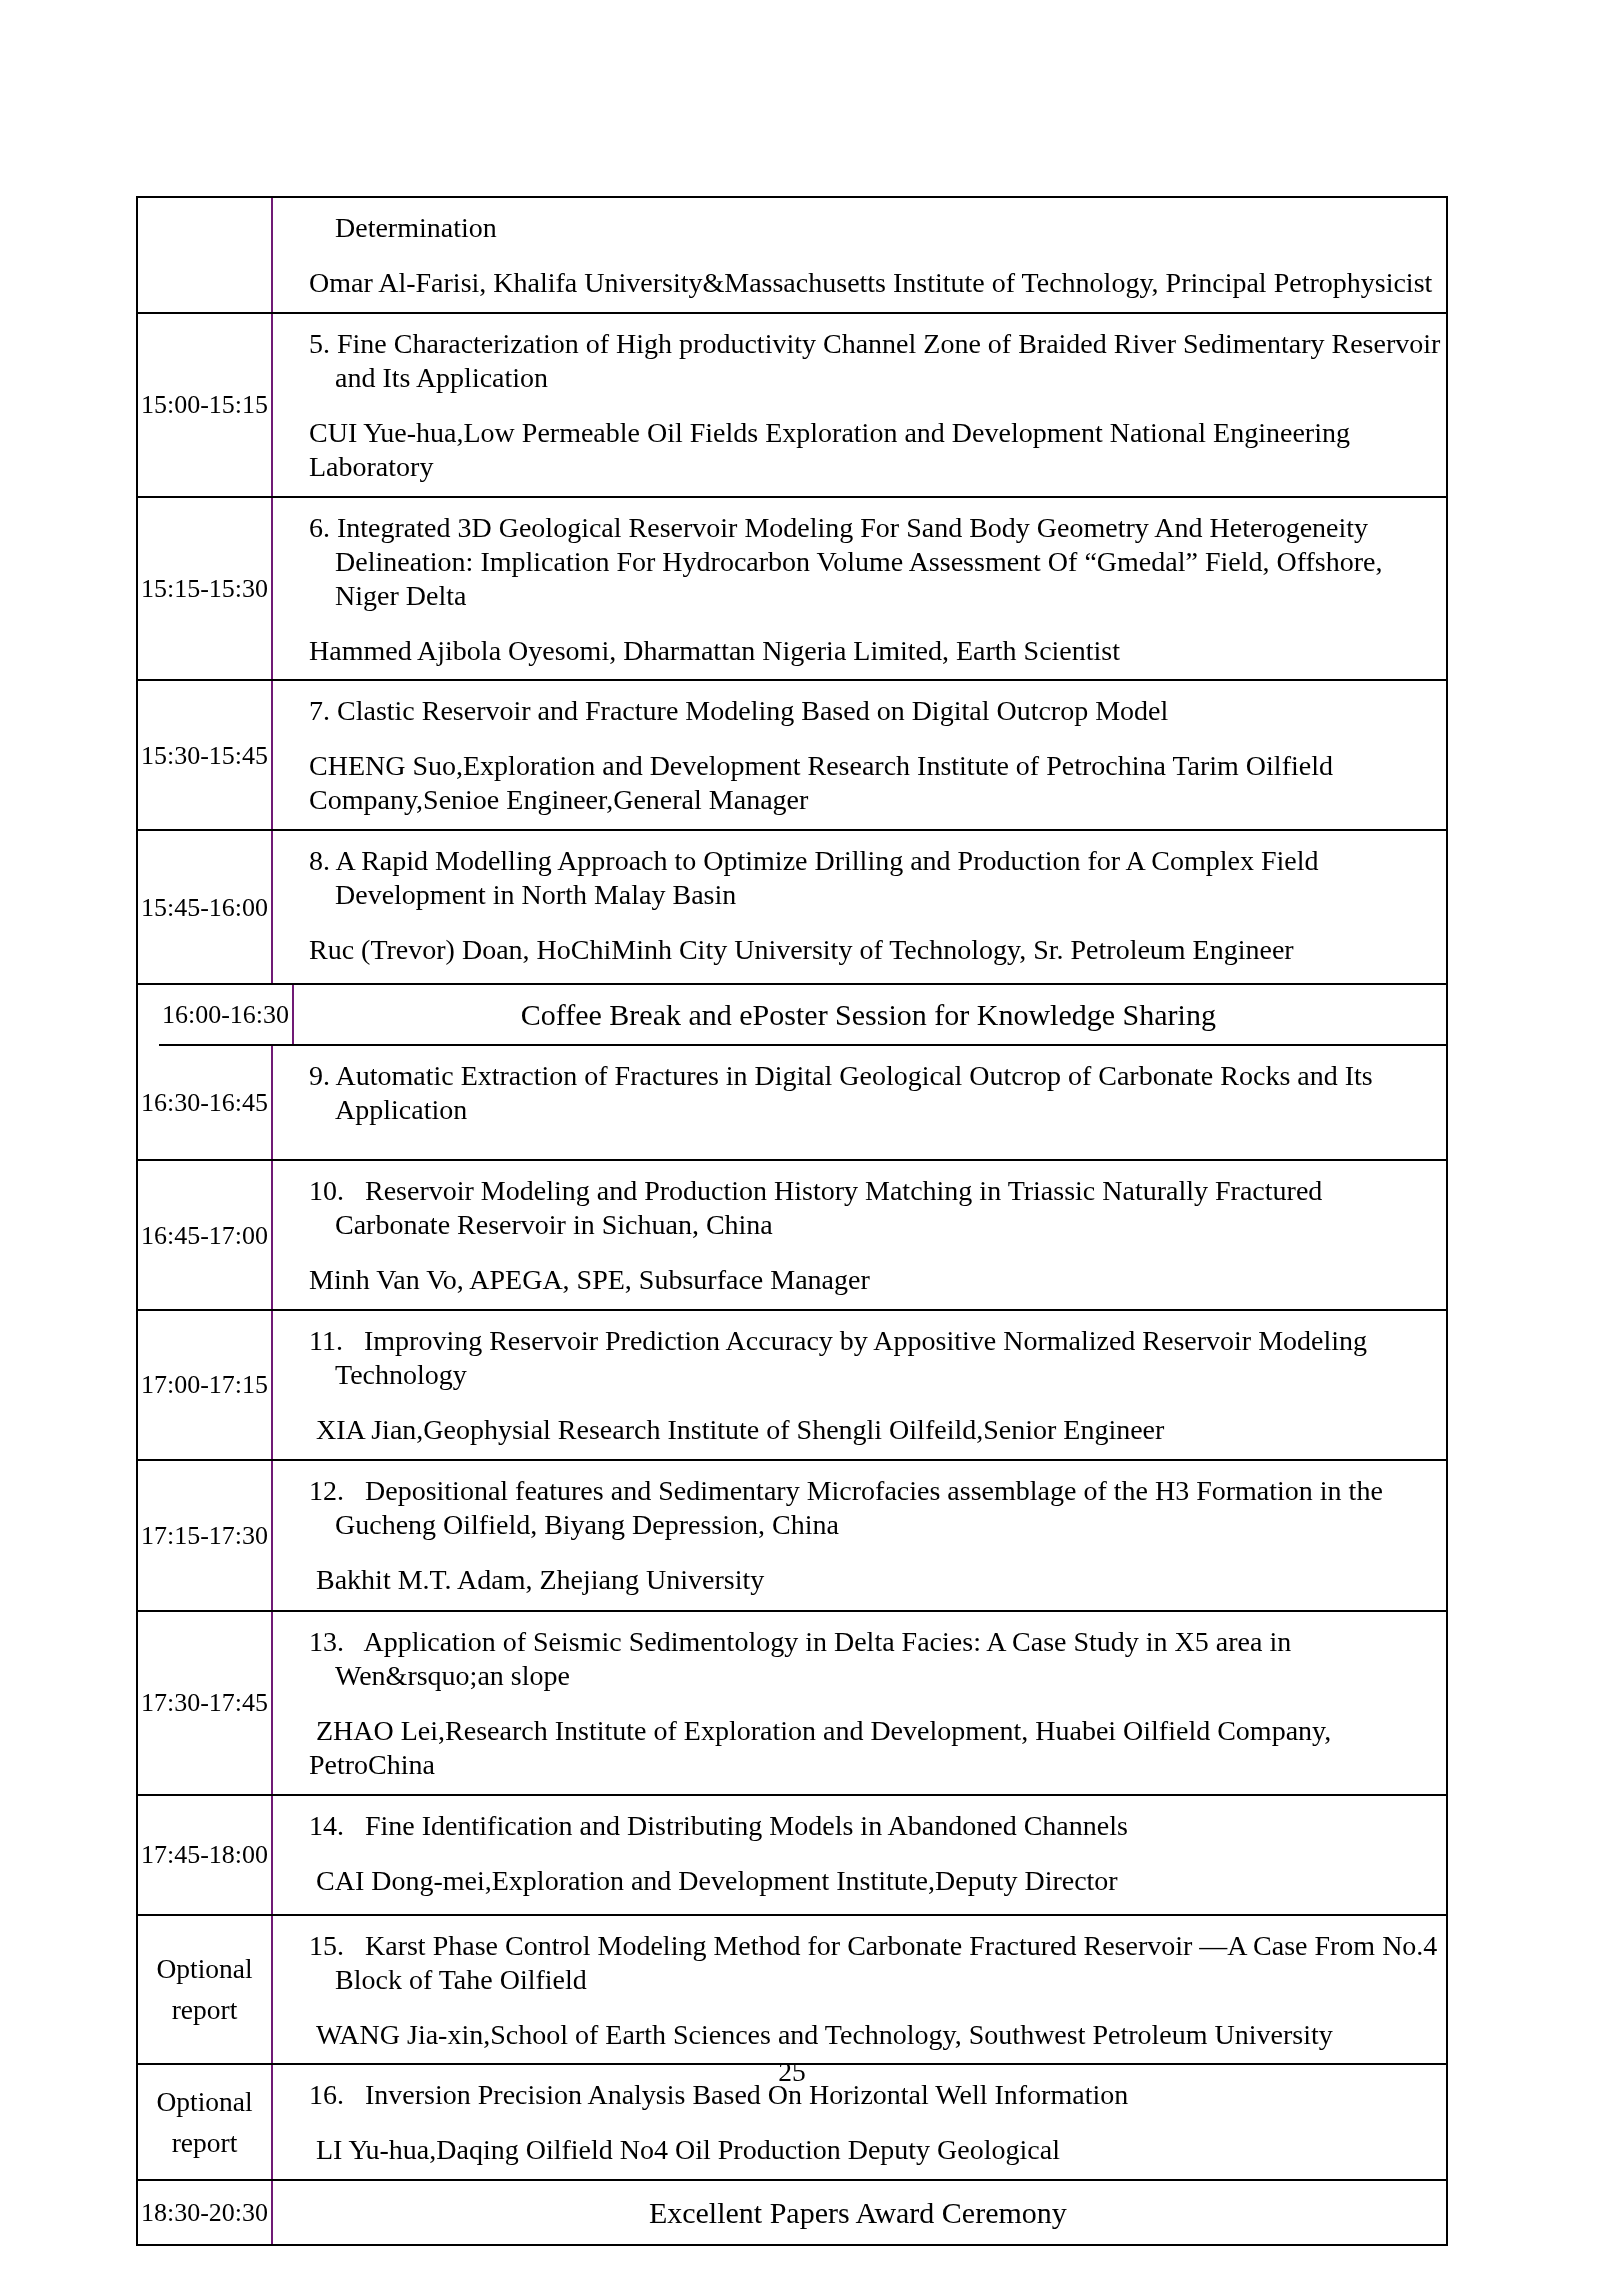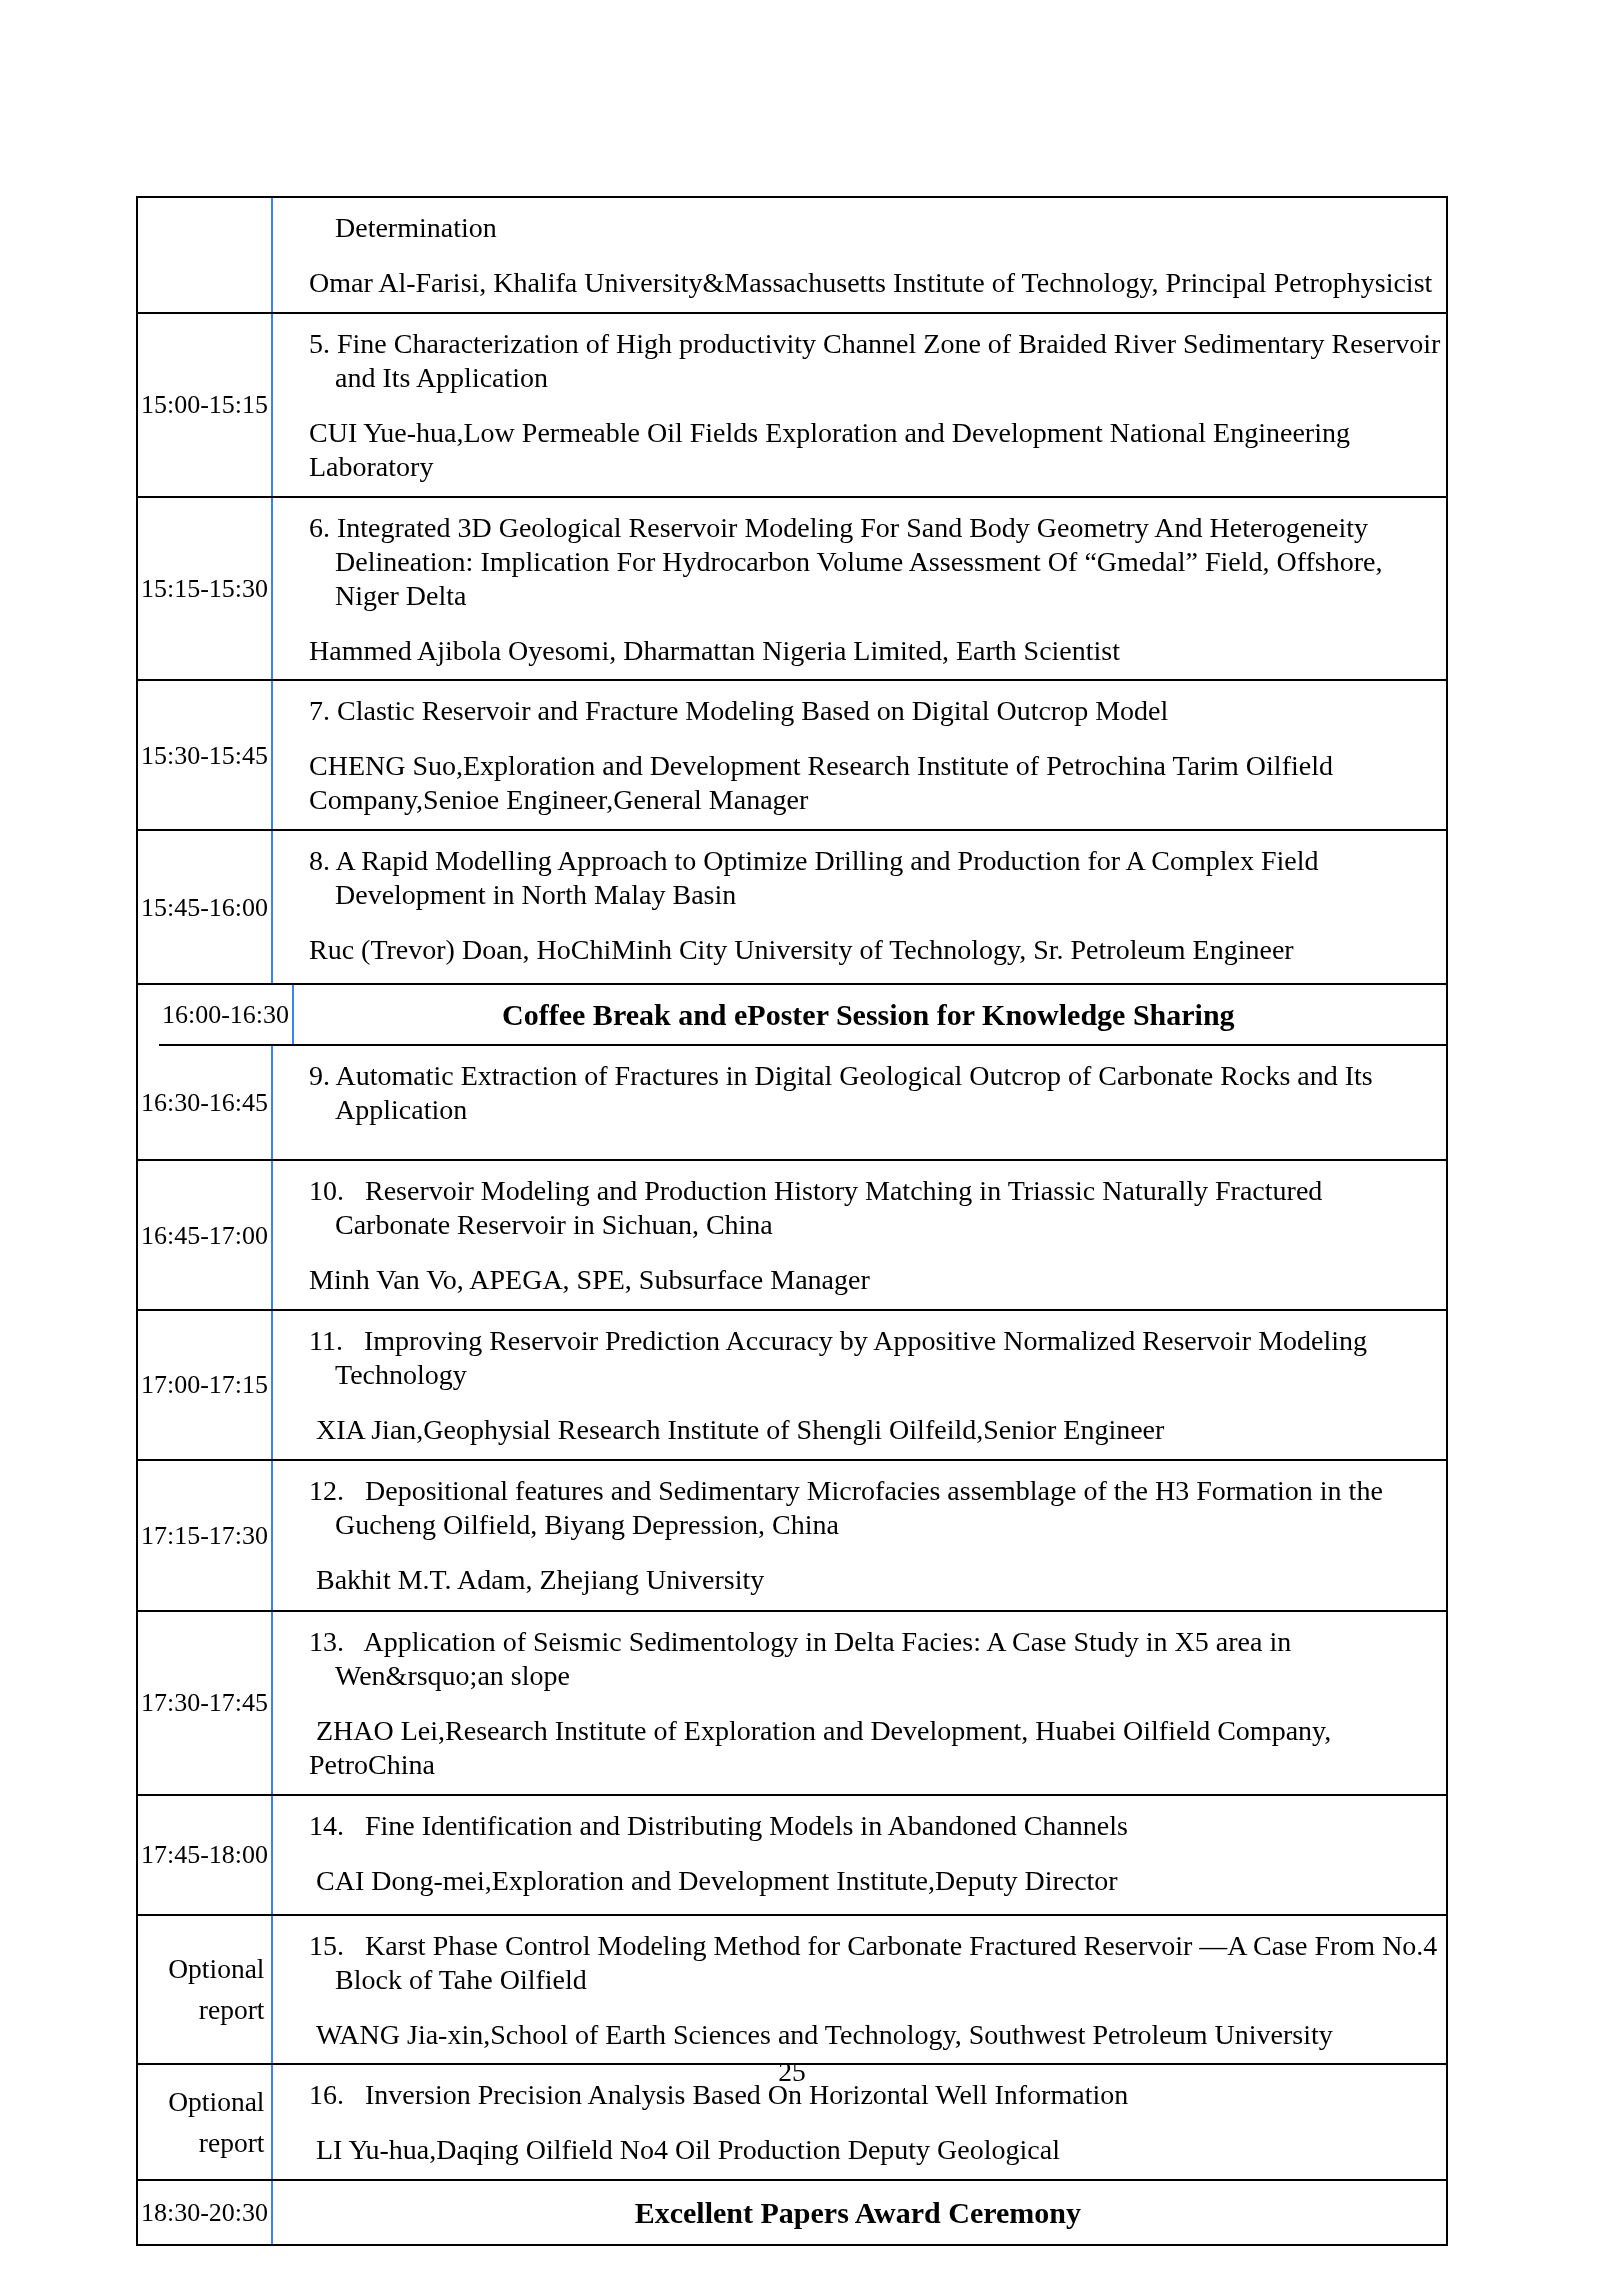--- a/index.html
+++ b/index.html
@@ -23,26 +23,26 @@
   }
   .row {
     display:flex;
     border-bottom:2px solid #000;
     box-sizing:border-box;
   }
   .row:last-child { border-bottom:none; }
   .time {
     flex:0 0 135px;
     width:135px;
-    border-right:2px solid #3b82f6;
+    border-right:2px solid #701a75;
     box-sizing:border-box;
     display:flex;
     align-items:center;
     justify-content:center;
-    text-align:right;
+    text-align:center;
     font-size:26px;
     line-height:33px;
     white-space:nowrap;
   }
   .time.wrap { white-space:normal; font-size:27.5px; line-height:41px; padding:0 6.5px; }
   .content {
     flex:1 1 auto;
     min-width:0;
     padding:13px 3.3px 11.8px 0;
     font-size:28px;
@@ -62,21 +62,21 @@
     white-space:pre-wrap;
   }
   .event-cell {
     display:flex;
     align-items:center;
     justify-content:center;
     padding:0 3.3px 0 0;
   }
   .event {
     margin:0;
-    font-weight:bold;
+    font-weight:normal;
     font-size:30px;
     text-align:center;
   }
   .pagenum {
     position:absolute;
     left:136px;
     top:2056px;
     width:1312px;
     text-align:center;
     font-size:27.5px;

